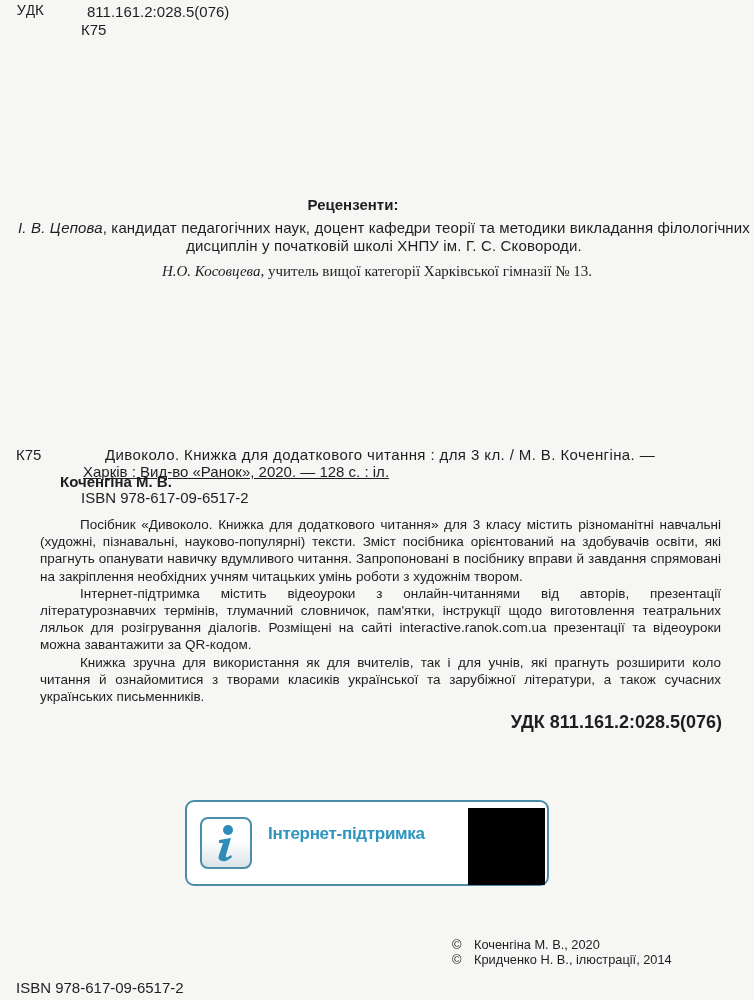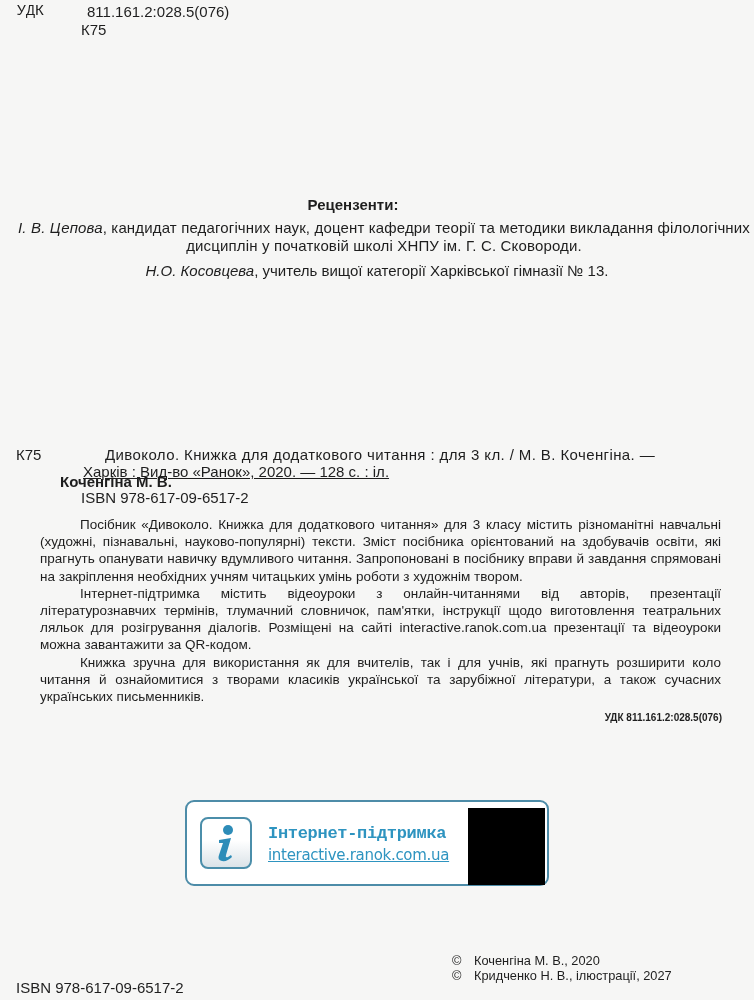--- a/index.html
+++ b/index.html
@@ -13,59 +13,59 @@
     .t15 { font-size: 15px; line-height: 18px; }
     .bold { font-weight: bold; }
     .ital { font-style: italic; }
 
     #udk-label { left: 17px; top: 3px; font-family: Liberation Mono, monospace; }
     #udk-code { left: 87px; top: 3px; }
     #udk-k75 { left: 81px; top: 21px; }
 
     #reviewers-title { left: 0; width: 706px; top: 196px; text-align: center; }
     #reviewer1 { left: 18px; right: 4px; top: 219px; text-align: center; letter-spacing: 0.15px; }
-    #reviewer2 { left: 0; width: 754px; top: 262px; text-align: center; }
+    #reviewer2 { left: 0; width: 754px; top: 262px; text-align: center; font-family: Liberation Serif, serif; }
 
     #author { left: 60px; top: 425px; margin-top: 48px; }
     #k75-side { left: 16px; top: 446px; }
     #bib { left: 81px; top: 446px; width: 640px; text-align: justify; text-align-last: left; letter-spacing: 0.4px; margin-left: 24px; }
     #bib-line2 { left: 83px; top: 463px; text-decoration: underline; }
     #isbn-main { left: 81px; top: 489px; }
 
     #annotation { left: 40px; top: 516px; width: 681px; font-size: 13.5px; line-height: 17.2px; text-align: justify; }
     #annotation p { margin: 0; text-indent: 40px; }
 
-    #udk-right { right: 32px; top: 712px; text-align: right; font-size: 10px; }
+    #udk-right { right: 32px; top: 712px; text-align: right; font-size: 18px; }
 
     #support-banner {
       left: 185px; top: 800px; width: 364px; height: 86px;
       border: 2.5px solid #4d8ca8; border-radius: 9px; background: #ffffff;
       box-sizing: border-box;
     }
     #info-icon-box {
       position: absolute; left: 13px; top: 15px; width: 52px; height: 52px;
       border: 2.5px solid #4b8eaa; border-radius: 8px; box-sizing: border-box;
       background: linear-gradient(#ffffff 0%, #ffffff 45%, #dbe3e8 100%);
     }
     #info-icon-box svg { position: absolute; left: 0; top: 0; }
     #support-title {
       position: absolute; left: 81px; top: 22px;
-      font-family: Liberation Mono, monospace; font-weight: bold;
+      font-family: Liberation Sans, sans-serif; font-weight: bold;
       font-size: 17px; color: #2e94c0; letter-spacing: -0.3px;
     }
     #support-url {
       position: absolute; left: 81px; top: 44px;
       font-family: "DejaVu Sans", sans-serif;
       font-size: 15px; color: #2e94c0; text-decoration: underline; letter-spacing: -0.3px;
     }
     #qr-code {
       position: absolute; left: 281px; top: 6px; width: 77px; height: 77px; background: #000000;
     }
 
-    #copyrights { left: 452px; top: 937px; font-size: 12.8px; line-height: 15px; margin-top: 16px; }
+    #copyrights { left: 452px; top: 937px; font-size: 12.8px; line-height: 15px; }
     #copyrights .sym { display: inline-block; width: 22px; }
 
     #isbn-bottom { left: 16px; top: 979px; }
   </style>
 </head>
 <body>
 
 <div>
 
   <span id="udk-label" class="abs t15">УДК</span>
@@ -95,24 +95,23 @@
   <div id="udk-right" class="abs bold">УДК 811.161.2:028.5(076)</div>
 
   <div id="support-banner" class="abs">
     <div id="info-icon-box">
       <svg width="48" height="48" viewBox="0 0 48 48">
         <circle cx="26" cy="11" r="5" fill="#2d8cb8"></circle>
         <path d="M17 21 L29 19 L24 36 Q23 39 26 38 L29 36 L30 38 Q25 43 20 42 Q15 41 17 36 L21 24 L17 24 Z" fill="#2d8cb8"></path>
       </svg>
     </div>
     <div id="support-title">Інтернет-підтримка</div>
-    <a id="support-url">interactive.ranok.com.ua</a>
     <div id="qr-code"></div>
   </div>
 
   <div id="copyrights" class="abs">
     <div><span class="sym">©</span><span>Коченгіна М. В., 2020</span></div>
-    <div><span class="sym">©</span><span>Кридченко Н. В., ілюстрації, 2027</span></div>
+    <div><span class="sym">©</span><span>Кридченко Н. В., ілюстрації, 2014</span></div>
   </div>
 
   <div id="isbn-bottom" class="abs t15">ISBN 978-617-09-6517-2</div>
 
 </div>
 
 </body></html>

